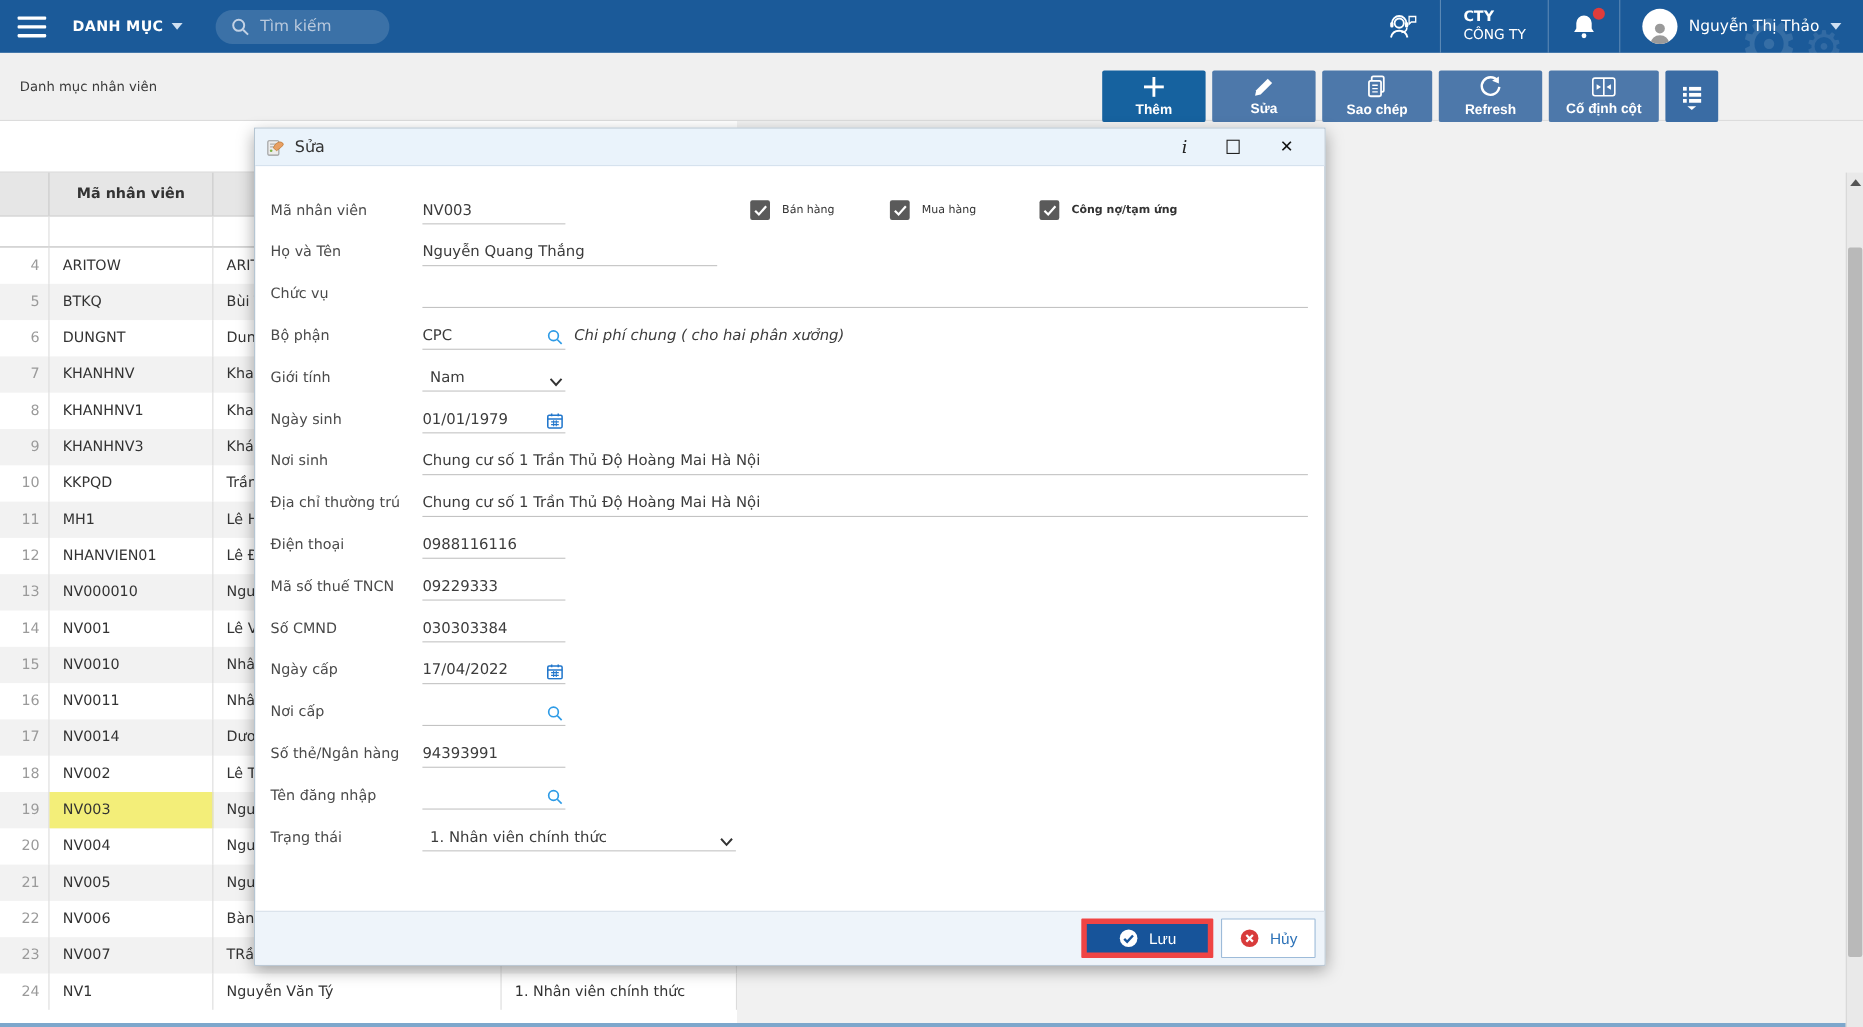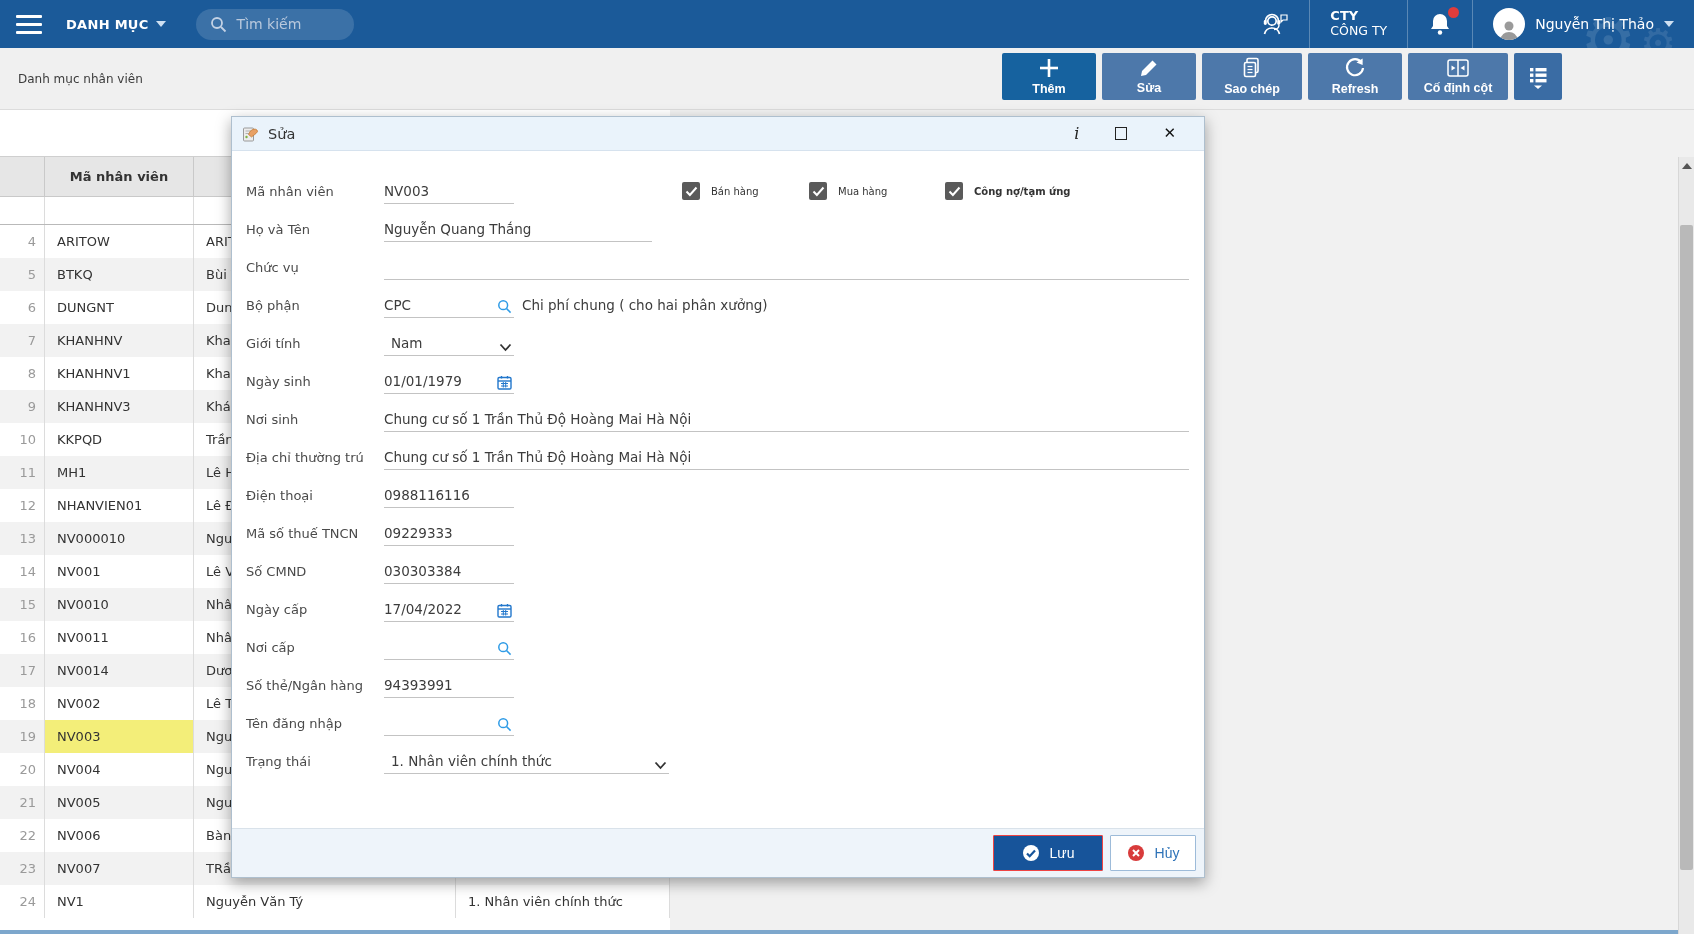--- a/index.html
+++ b/index.html
@@ -25,21 +25,21 @@
   .badge { position:absolute; top:7px; right:13px; width:11px; height:11px; border-radius:50%; background:#e03c3c; }
   .avatar { width:32px; height:32px; border-radius:50%; background:#fff; display:flex; align-items:flex-end; justify-content:center; overflow:hidden; }
   .user-name { color:#fff; font-size:14px; }
   .gear-mark { position:absolute; right:58px; top:4px; font-size:62px; color:rgba(255,255,255,.12); pointer-events:none; }
   .gear-mark2 { position:absolute; right:18px; top:20px; font-size:40px; color:rgba(255,255,255,.10); pointer-events:none; }
 
   
   .page-header { position:absolute; top:48px; left:0; width:100%; height:62px; background:#f0f0f0;
                  border-bottom:1px solid #dcdcdc; z-index:5; }
   .page-title { position:absolute; left:18px; top:50%; transform:translateY(-50%); font-size:12px; font-weight:400; color:#3b3b3b; }
-  .toolbar { position:absolute; right:132px; top:5px; display:flex; gap:6px; }
+  .toolbar { position:absolute; right:132px; top:16px; display:flex; gap:6px; }
   .tb-btn { width:94px; height:47px; background:#4d78aa; color:#fff; border:none; border-radius:2px;
             display:flex; flex-direction:column; align-items:center; justify-content:center; gap:3px; cursor:pointer; }
   .tb-btn.primary { background:#16629f; }
   .tb-btn .lbl { font-size:12.5px; font-weight:600; }
   .tb-btn.wide { width:100px; }
   .tb-btn.square { width:48px; background:#3a6ca4; }
 
   
   .grid { position:absolute; left:0; top:110px; width:670px; bottom:0; background:#fff; z-index:1; }
   .grid-band { height:47px; background:#fff; border-bottom:1px solid #cfcfcf; }
@@ -75,30 +75,30 @@
   .frow { height:38px; display:flex; align-items:center; position:relative; }
   .flabel { width:138px; flex:0 0 138px; font-size:13px; color:#4a4a4a; }
   .inp { position:relative; border-bottom:1px solid #c3c3c3; height:25px; display:flex; align-items:center;
          font-size:13.5px; color:#3c3c3c; background:transparent; }
   .inp.s { width:130px; flex:0 0 130px; }
   .inp.m { width:268px; flex:0 0 268px; }
   .inp.m2 { width:285px; flex:0 0 285px; }
   .inp.full { flex:1; }
   .inp .icon-right { position:absolute; right:2px; bottom:3px; cursor:pointer; display:flex; }
   .inp.sel { padding-left:7px; cursor:pointer; }
-  .desc-text { margin-left:8px; font-size:13.5px; color:#3c3c3c; }
+  .desc-text { margin-left:8px; font-size:13.5px; color:#3c3c3c;font-style:italic; }
   .second-inp { margin-left:181px; }
   .cb-group { position:absolute; left:436px; top:0; height:38px; display:flex; align-items:center; }
   .cb { position:absolute; display:flex; align-items:center; gap:11px; cursor:pointer; }
   .cb-box { width:18px; height:18px; background:#5a5a5a; border-radius:2px; display:flex; align-items:center; justify-content:center; }
   .cb-label { font-size:10px; color:#333; white-space:nowrap; }
   .m-footer { position:absolute; bottom:0; left:0; right:0; height:49px; background:#eef4fa; border-top:1px solid #d9e2ea;
               display:flex; align-items:center; justify-content:flex-end; gap:7px; padding-right:8px; }
   .btn { height:36px; display:flex; align-items:center; justify-content:center; gap:10px; font-size:14px; cursor:pointer; border-radius:1px; }
-  .btn-save { width:110px; background:#17549a; color:#fff; border:1px solid #ef4444;margin-left:30px; }
+  .btn-save { width:120px; background:#17549a; color:#fff; border:5px solid #ef4444;margin-left:30px; }
   .btn-cancel { width:86px; background:#fff; color:#2e73b8; border:1px solid #9dbbd9; }
 </style>
 </head>
 <body>
 
 <div id="app">
 
   <div class="navbar">
     <div class="nav-left">
       <div class="hamburger">

